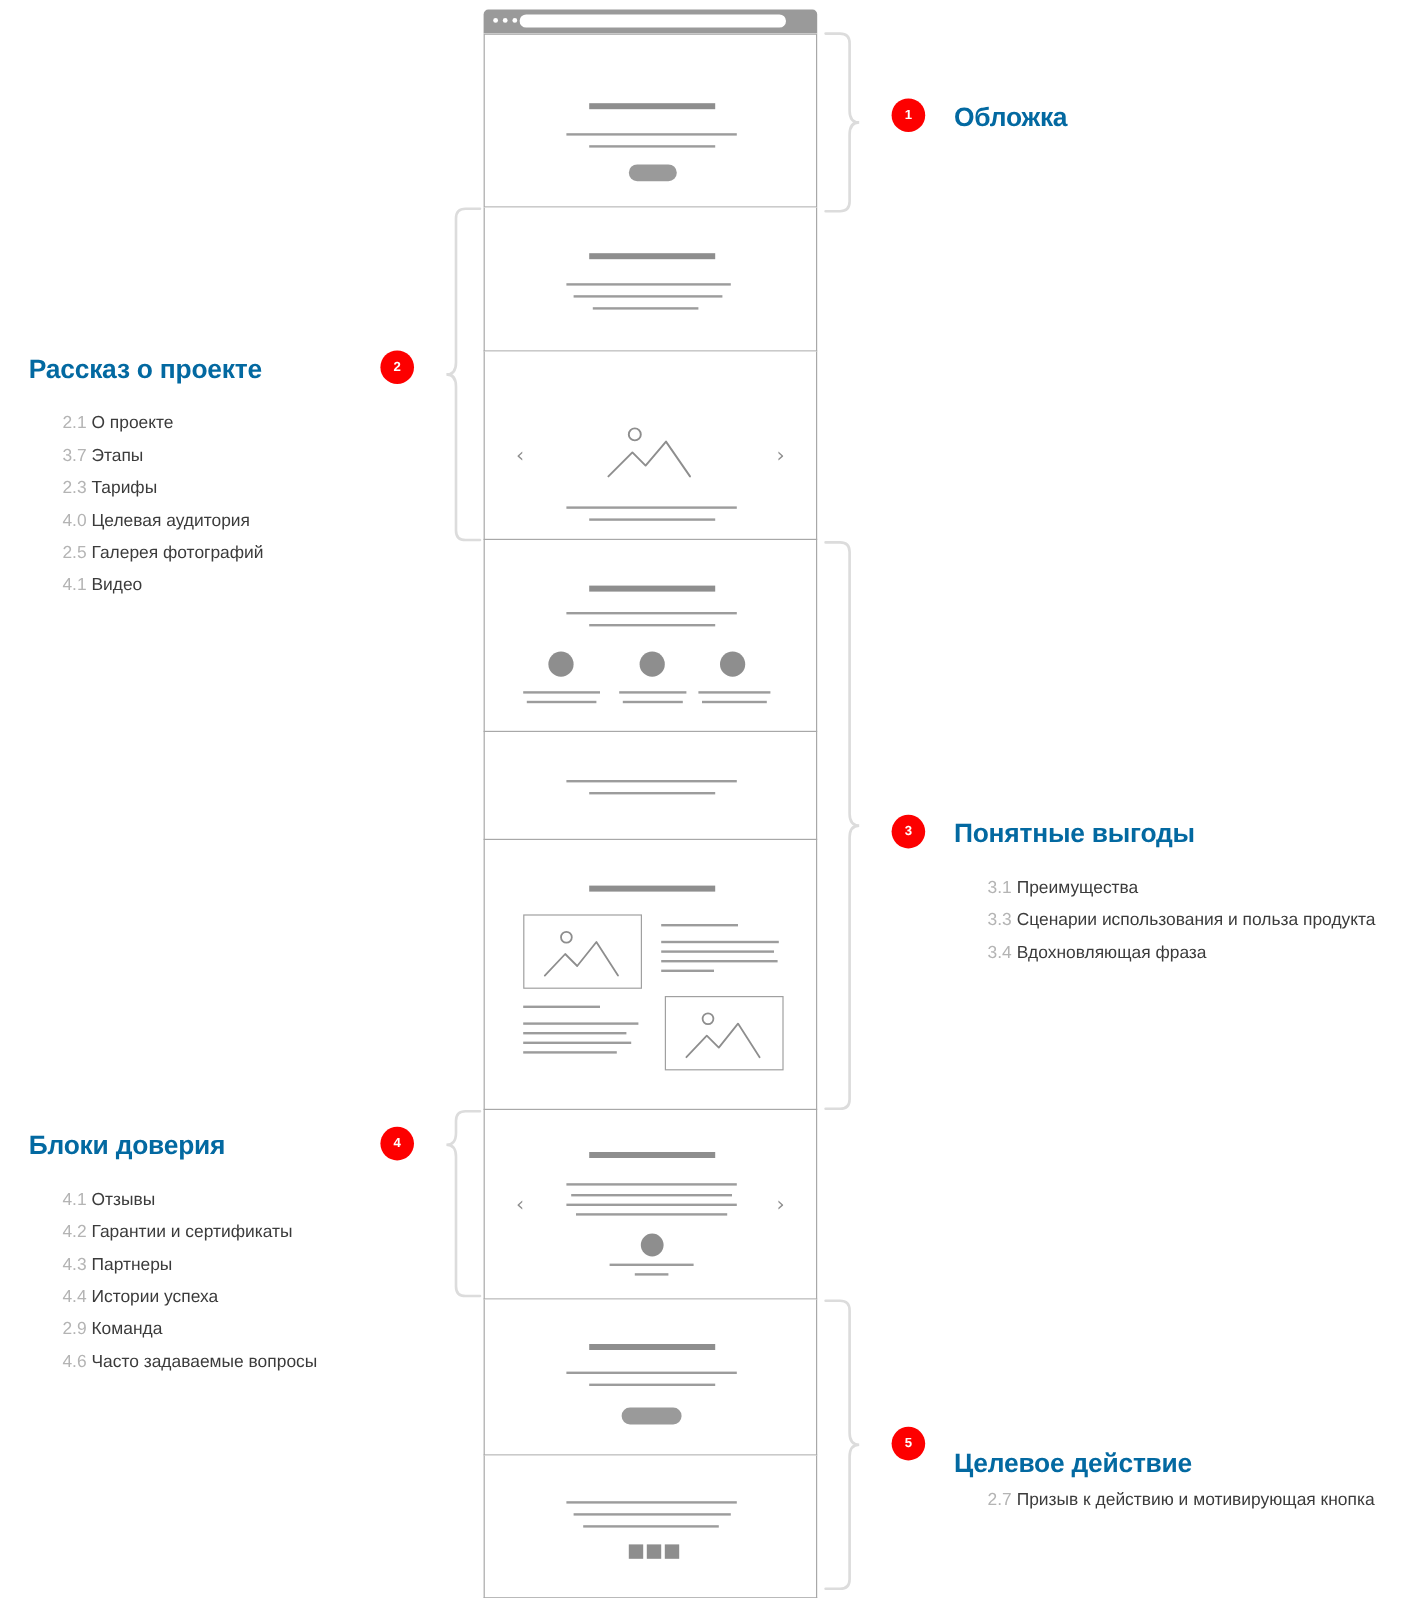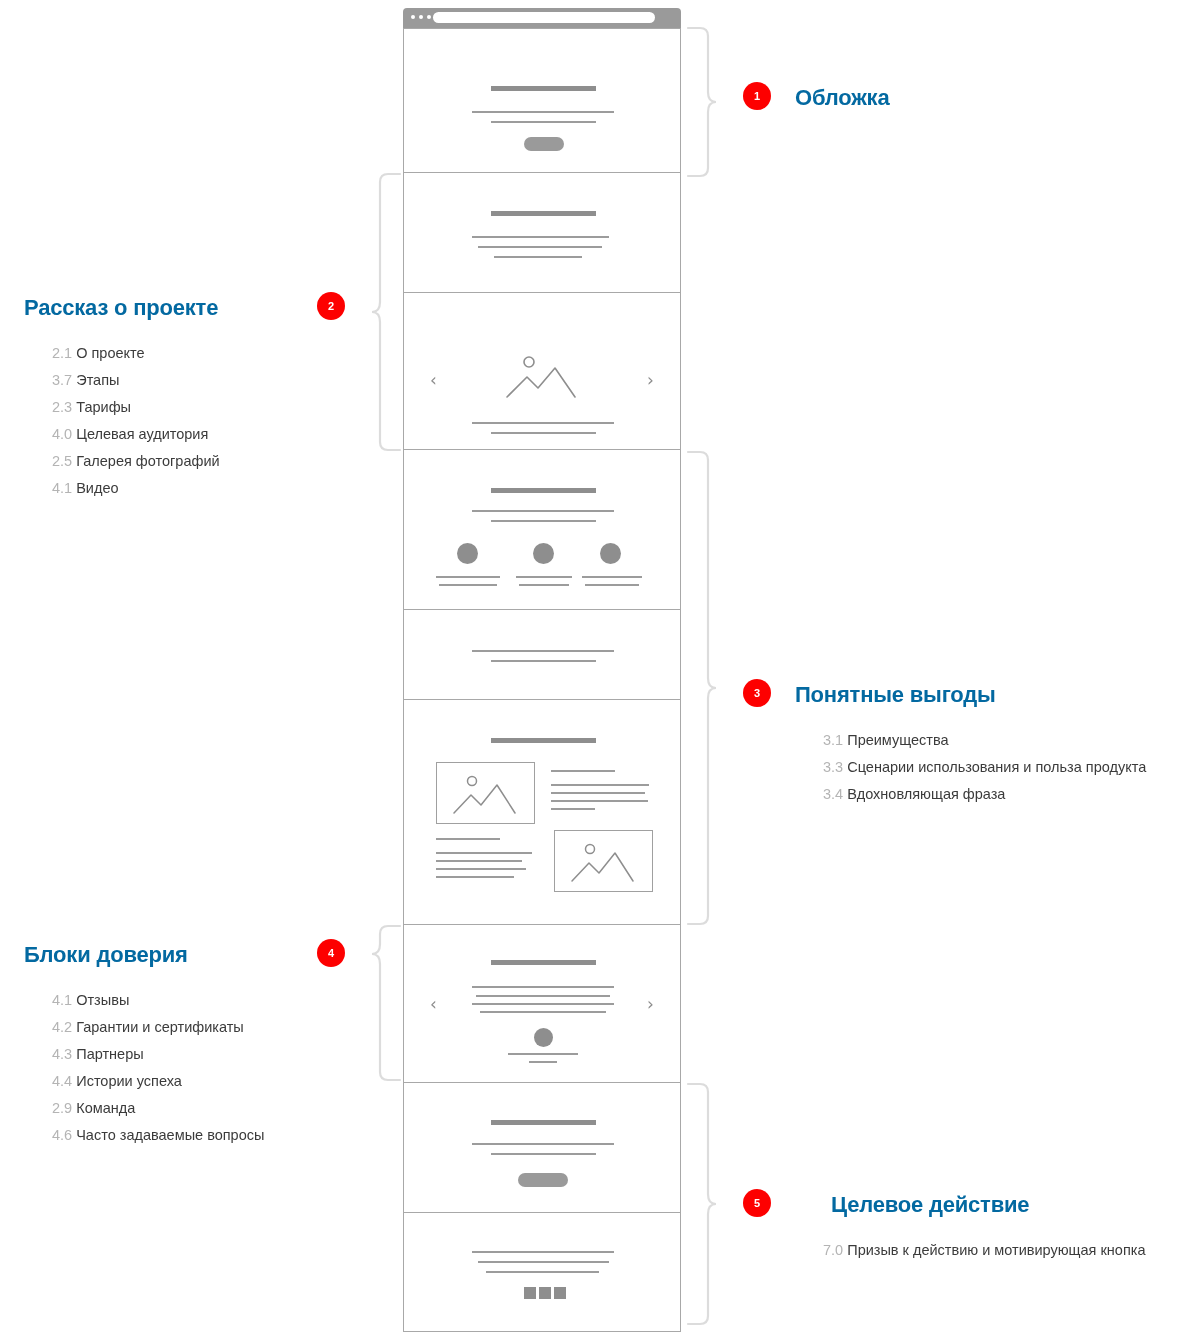--- a/index.html
+++ b/index.html
@@ -312,19 +312,19 @@
       <div class="sub-item"><span class="num">4.2</span> <span>Гарантии и сертификаты</span></div>
       <div class="sub-item"><span class="num">4.3</span> <span>Партнеры</span></div>
       <div class="sub-item"><span class="num">4.4</span> <span>Истории успеха</span></div>
       <div class="sub-item"><span class="num">2.9</span> <span>Команда</span></div>
       <div class="sub-item"><span class="num">4.6</span> <span>Часто задаваемые вопросы</span></div>
     </div>
   </div>
 
   <div class="callout" style="left:743px; top:1189px;">
     <div class="badge" style="left:0; top:0;">5</div>
-    <div class="callout-title" style="left:52px; top:3px;margin-left:36px;">Целевое действие</div>
+    <div class="callout-title" style="left:52px; top:18px;">Целевое действие</div>
     <div class="sub-list" style="left:52px; top:48px;">
-      <div class="sub-item"><span class="num">7.0</span> <span>Призыв к действию и мотивирующая кнопка</span></div>
+      <div class="sub-item"><span class="num">2.7</span> <span>Призыв к действию и мотивирующая кнопка</span></div>
     </div>
   </div>
 
 </div>
 
 </body></html>

